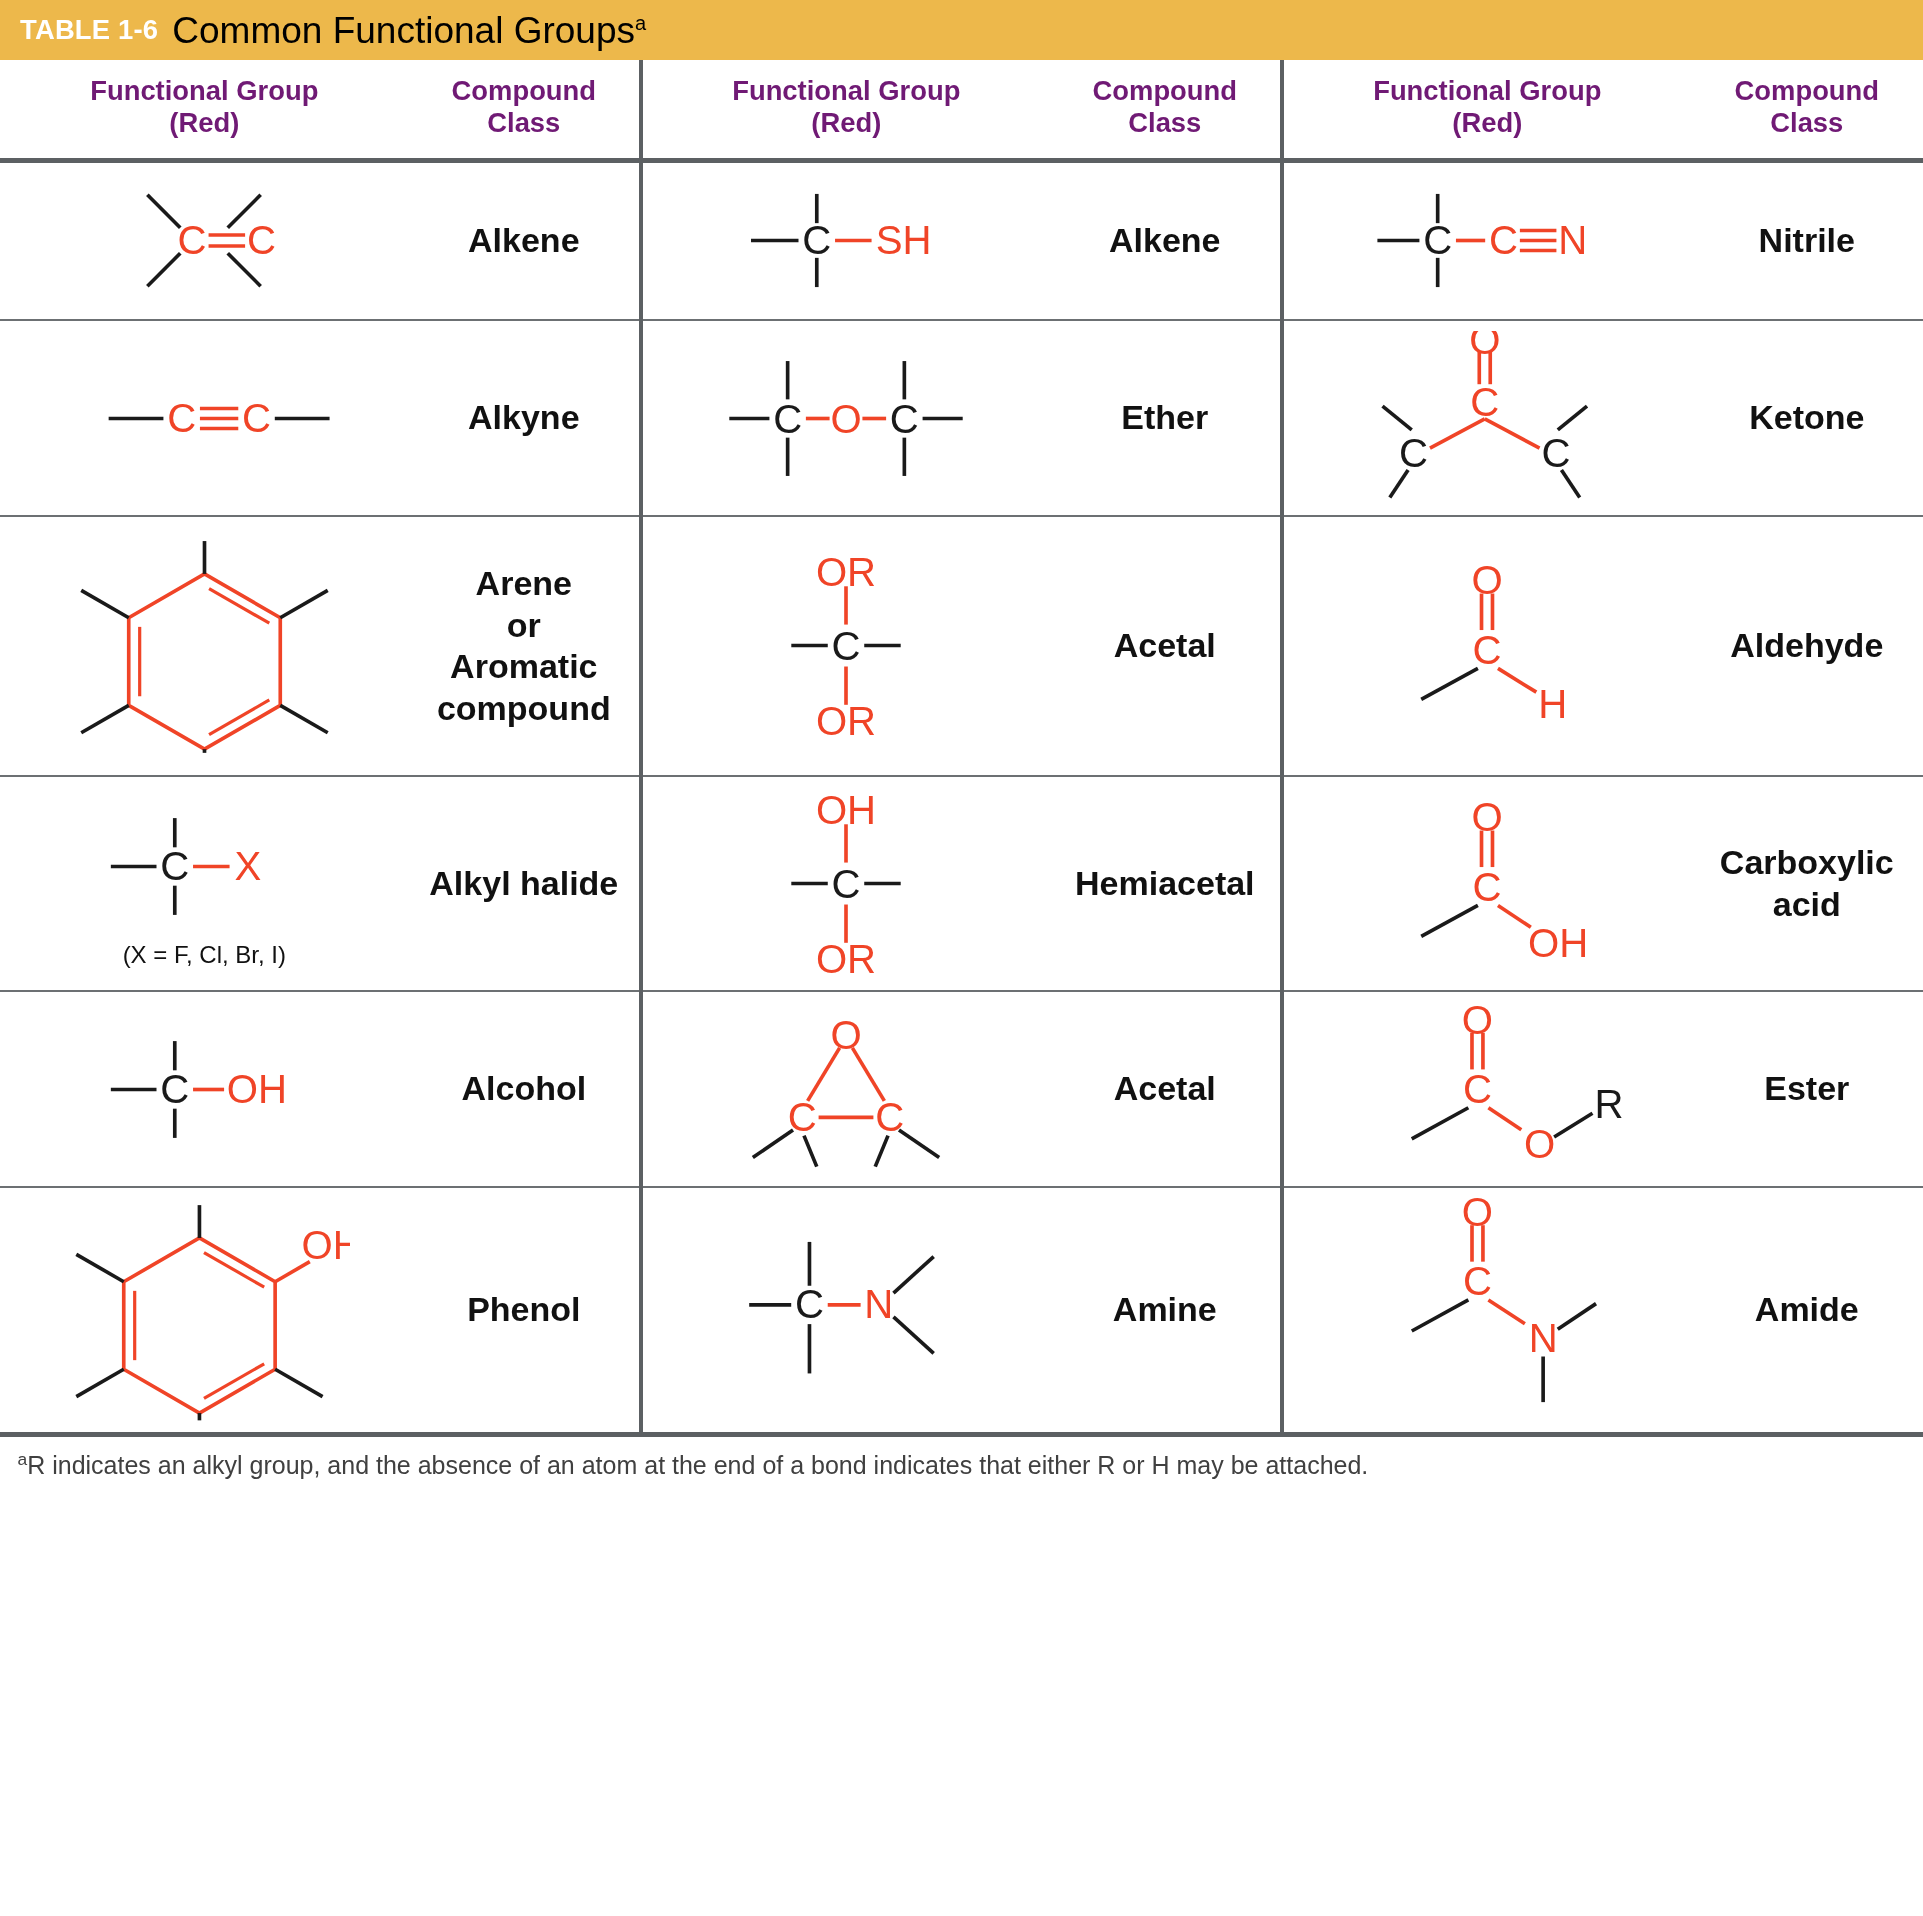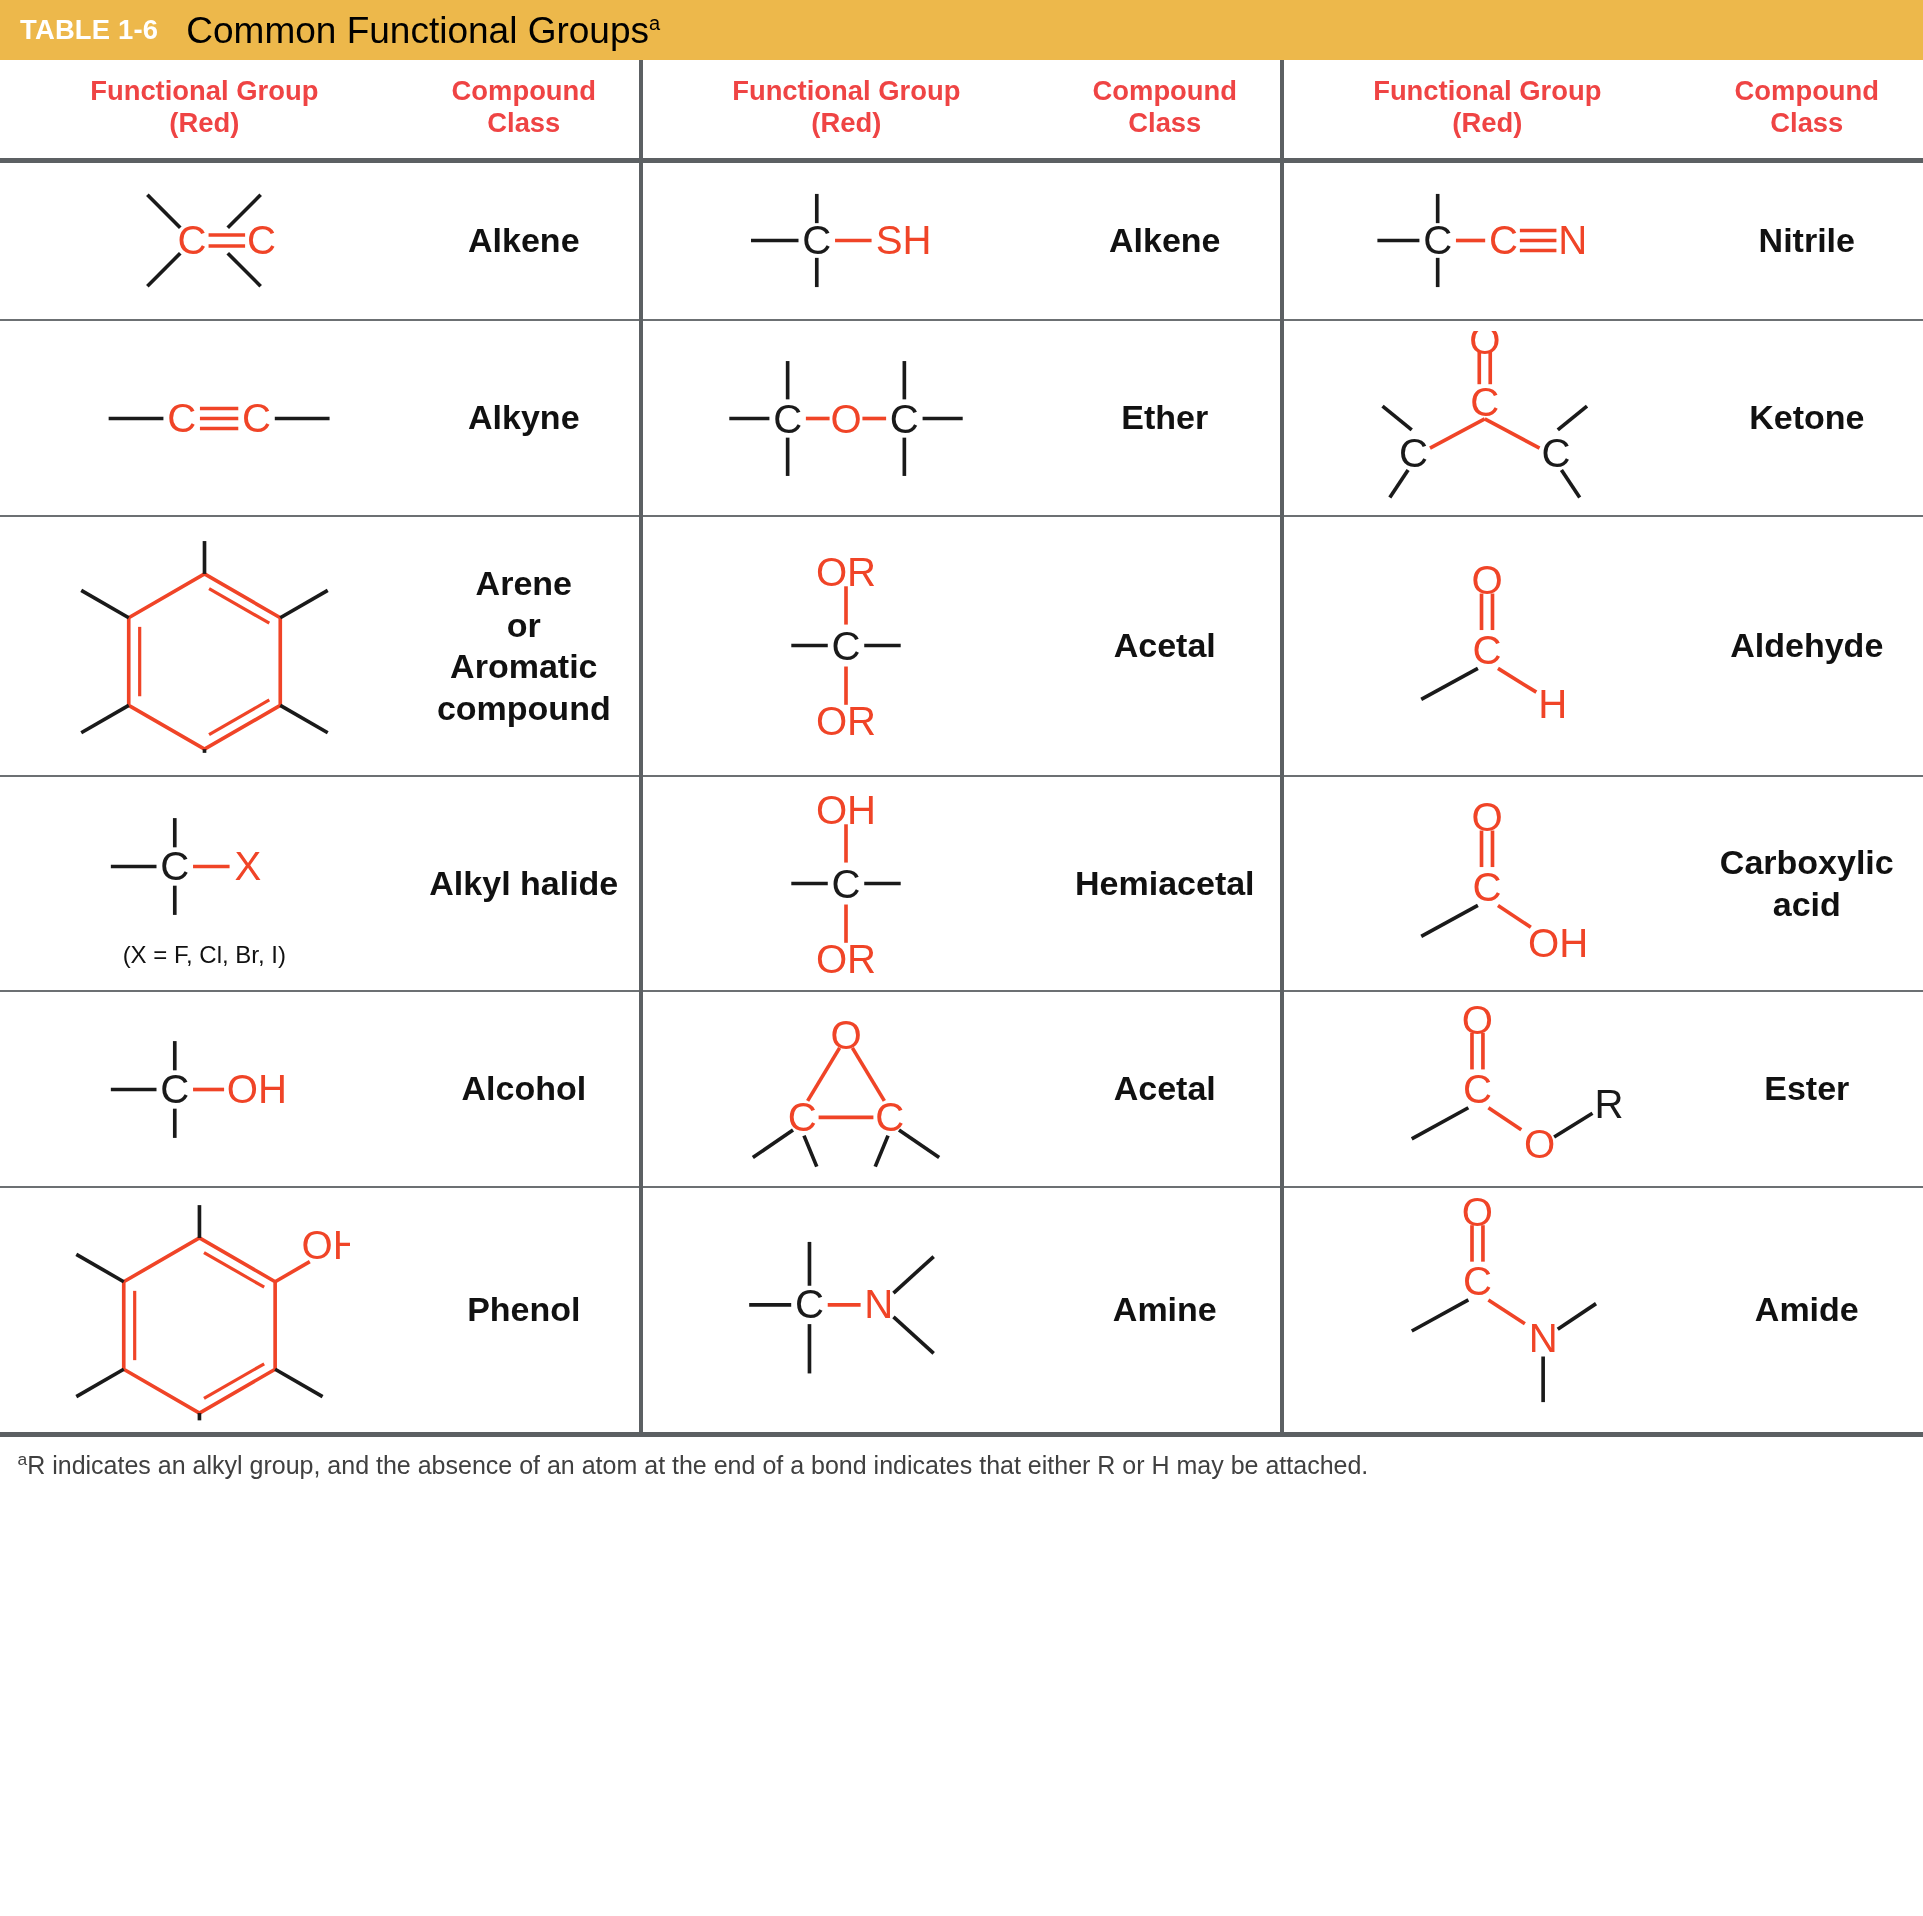--- a/index.html
+++ b/index.html
@@ -16,21 +16,21 @@
     overflow: hidden;
   }
 
   
   .title-bar {
     background: #edb84b;
     height: 60px;
     display: flex;
     align-items: center;
     padding-left: 20px;
-    gap: 28px;
+    gap: 14px;
   }
   .title-tag {
     color: #ffffff;
     font-weight: bold;
     font-size: 27.4px;
     letter-spacing: 0.2px;
     white-space: nowrap;
   }
   .title-main {
     color: #000000;
@@ -46,21 +46,21 @@
     width: 1923px;
     border-collapse: collapse;
     table-layout: fixed;
   }
   table.fg col.c-struct { width: 306px; }
   table.fg col.c-class  { width: 174px; }
 
   thead th {
     font-size: 27.4px;
     font-weight: bold;
-    color: #ef4444;
+    color: #701a75;
     text-align: center;
     padding: 14.6px 3.7px 18.3px 3.7px;
     vertical-align: top;
     line-height: 1.18;
     border-bottom: 5.5px solid #5c6063;
     margin-left: 24px;
   }
   thead th .hdr2 { display: block; }
 
   

